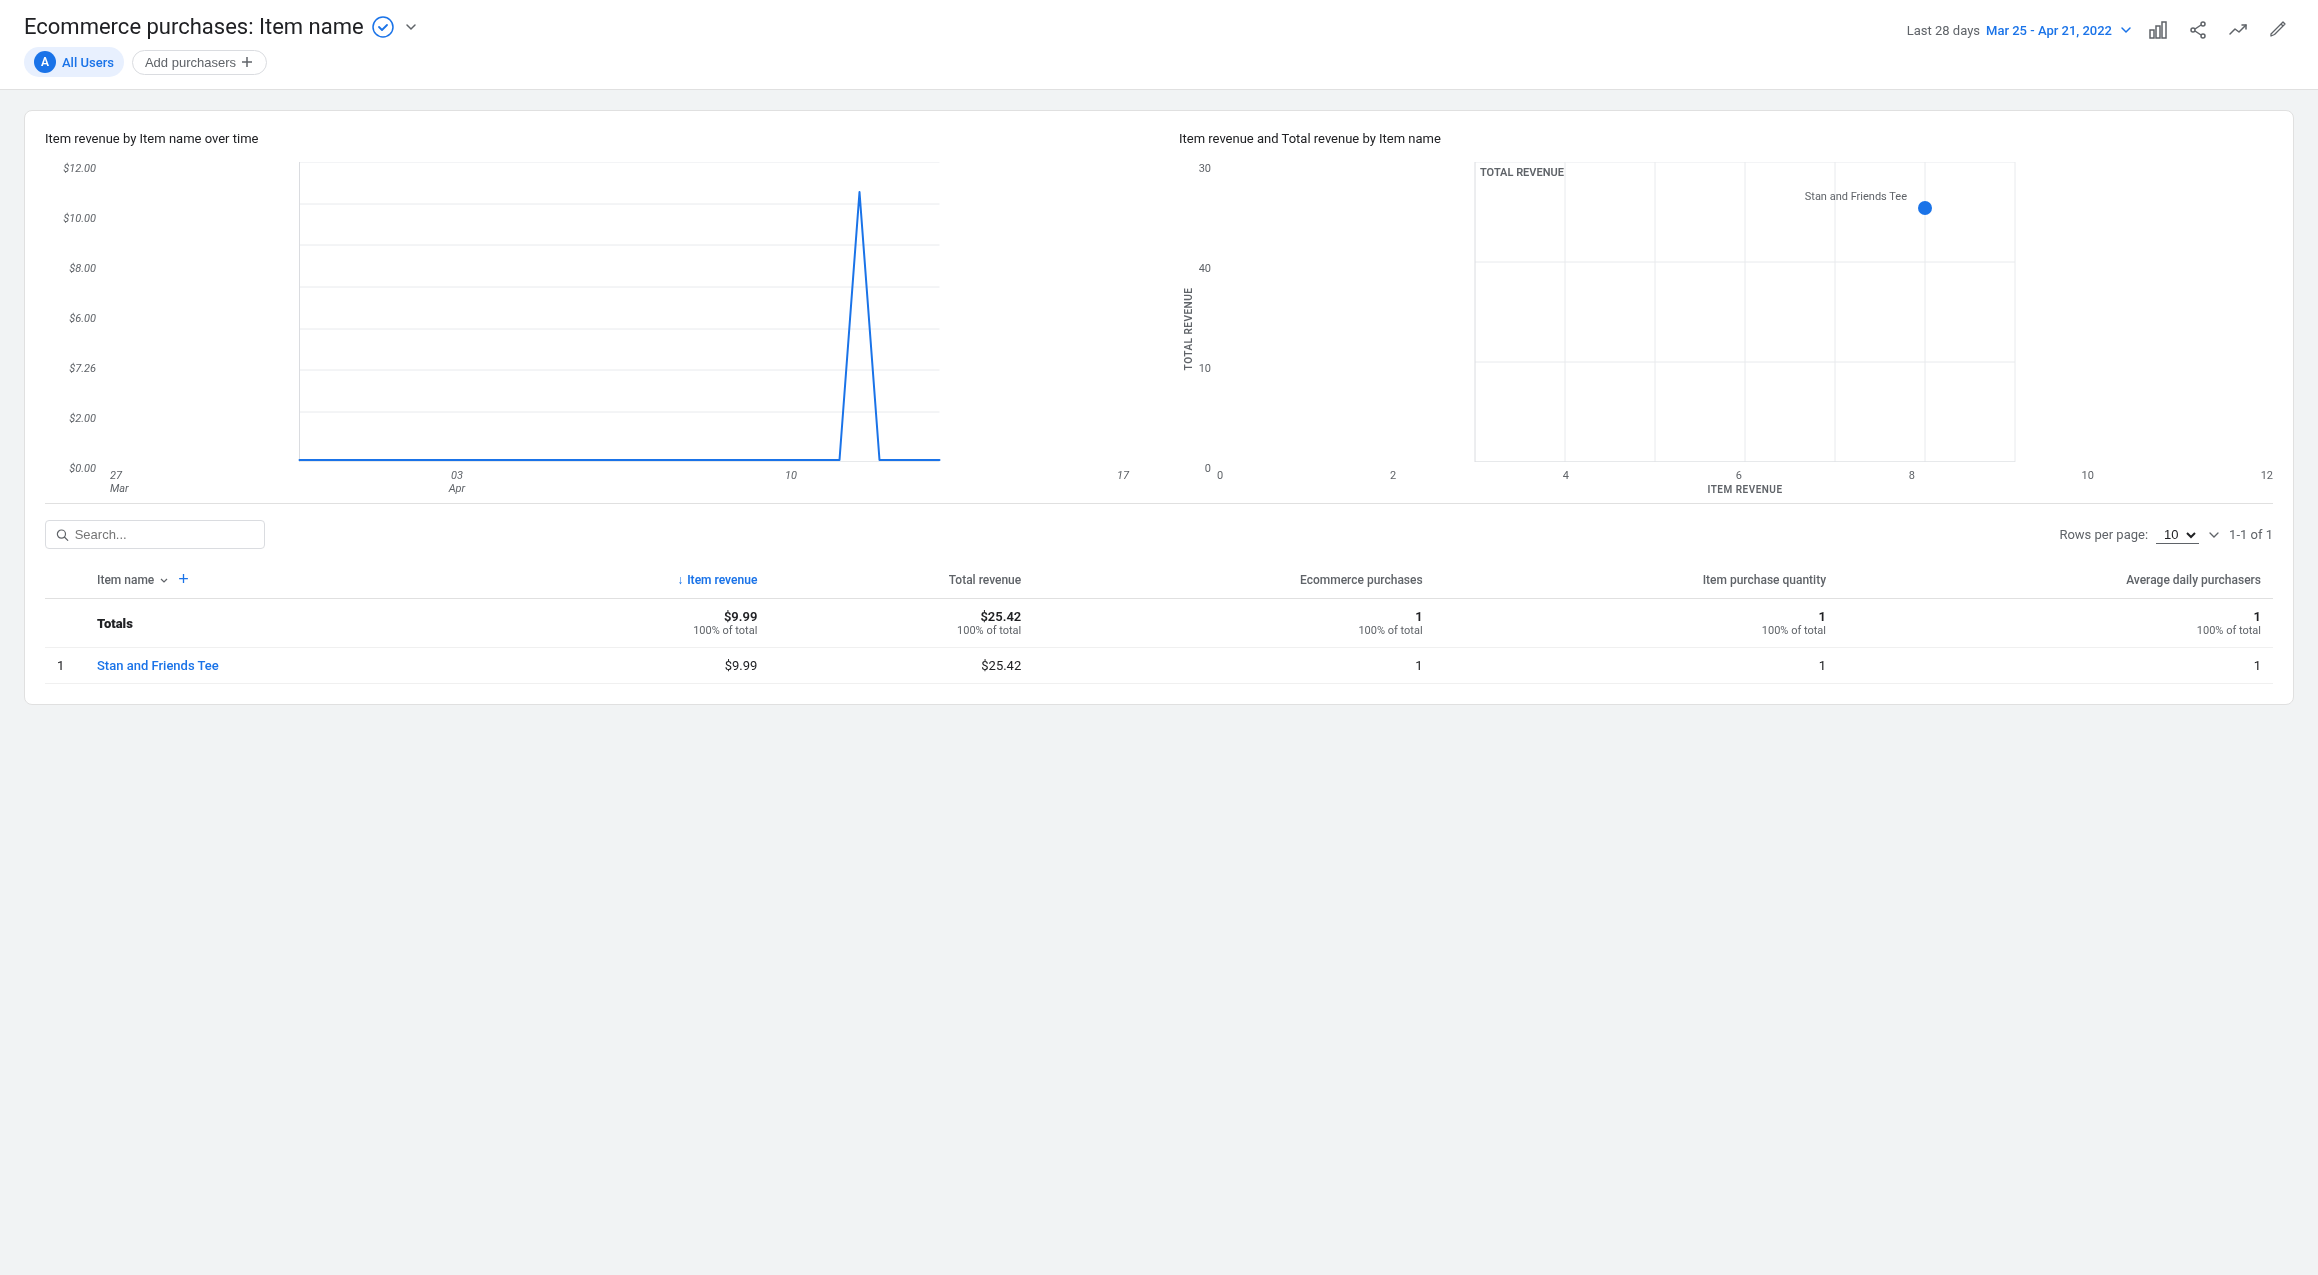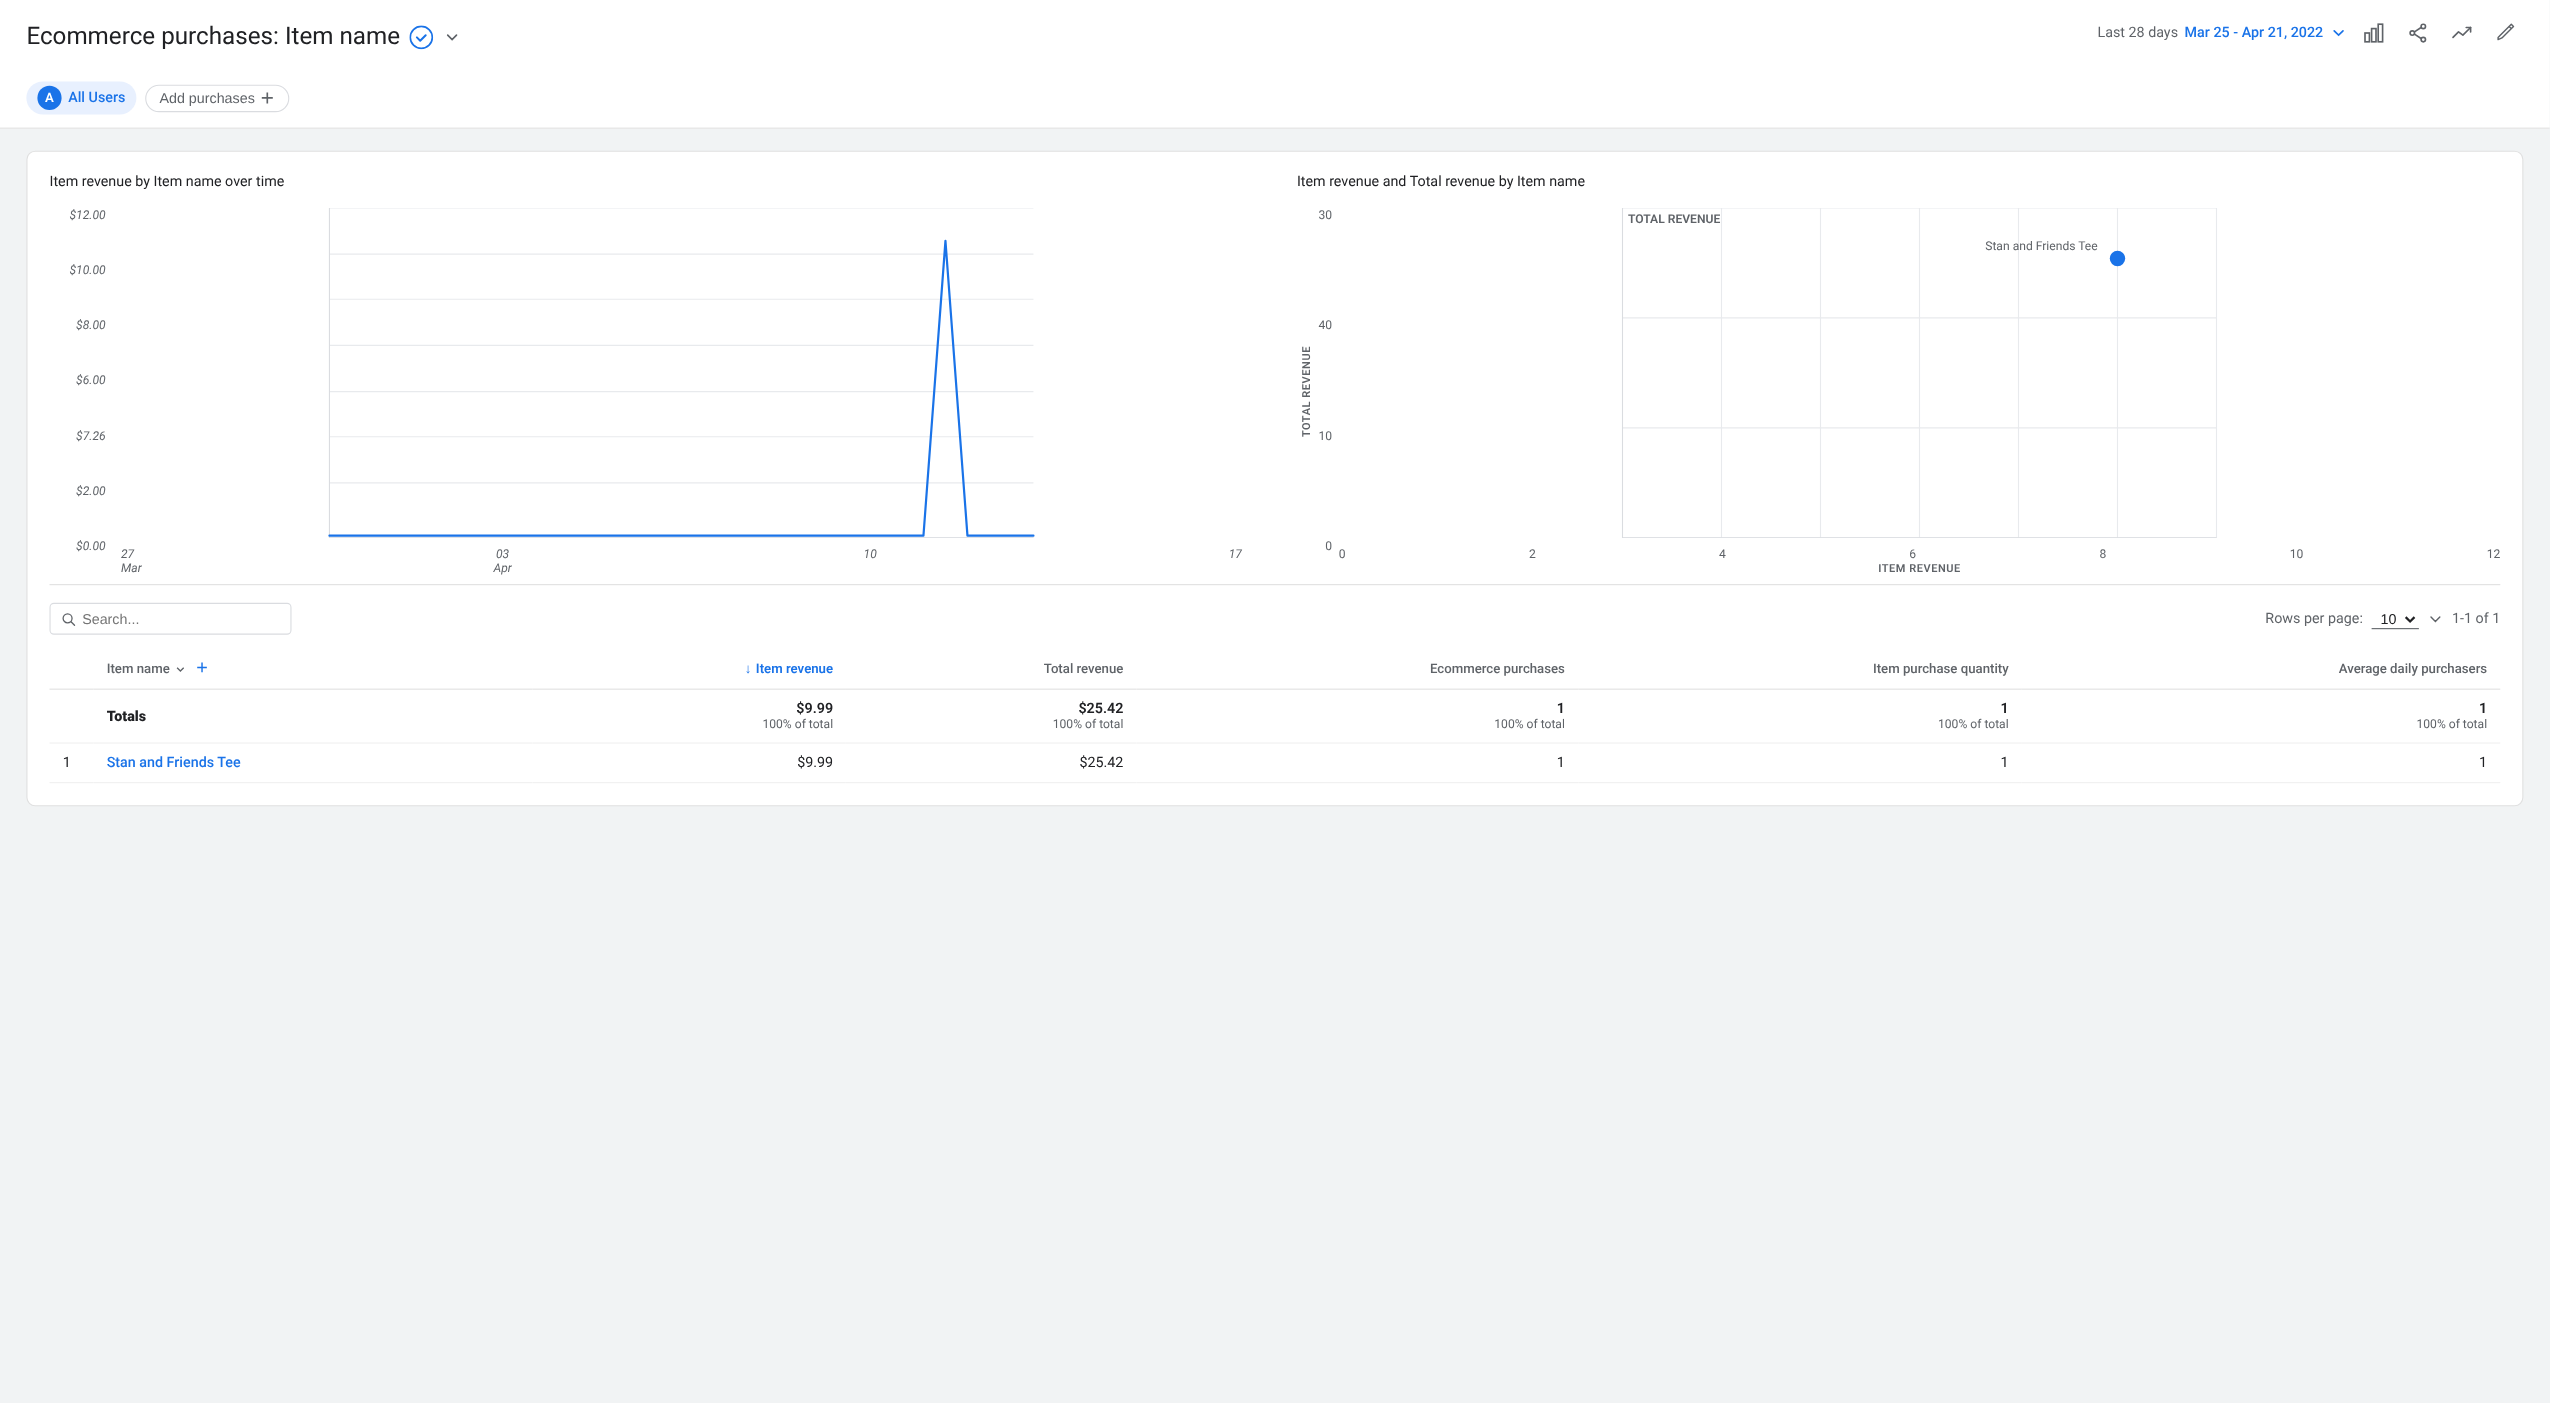--- a/index.html
+++ b/index.html
@@ -9,23 +9,23 @@
       color: #202124;
       font-size: 13px;
     }
     .header {
       background: #fff;
       padding: 14px 24px 0 24px;
       border-bottom: 1px solid #e0e0e0;
     }
     .header-top {
       display: flex;
-      align-items: flex-end;
+      align-items: flex-start;
       justify-content: space-between;
-      margin-bottom: 28px;
+      margin-bottom: 1px;
     }
     .title-group {
       display: flex;
       align-items: center;
       gap: 8px;
     }
     .page-title {
       font-size: 22px;
       font-weight: 400;
       color: #202124;
@@ -290,21 +290,21 @@
     </div>
   </div>
   <div class="filter-bar">
     <div class="user-chip">
       <div class="user-avatar">
         <span>A</span>
       </div>
       <span>All Users</span>
     </div>
     <button class="add-comparison-btn">
-      <span>Add purchases</span>
+      <span>Add purchasers</span>
       <svg width="14" height="14" viewBox="0 0 14 14">
           <line x1="7" y1="2" x2="7" y2="12" stroke="#5f6368" stroke-width="1.5"></line>
           <line x1="2" y1="7" x2="12" y2="7" stroke="#5f6368" stroke-width="1.5"></line>
         </svg>
     </button>
   </div>
 </div>
 
 <div class="main-content">
   <div class="card">

